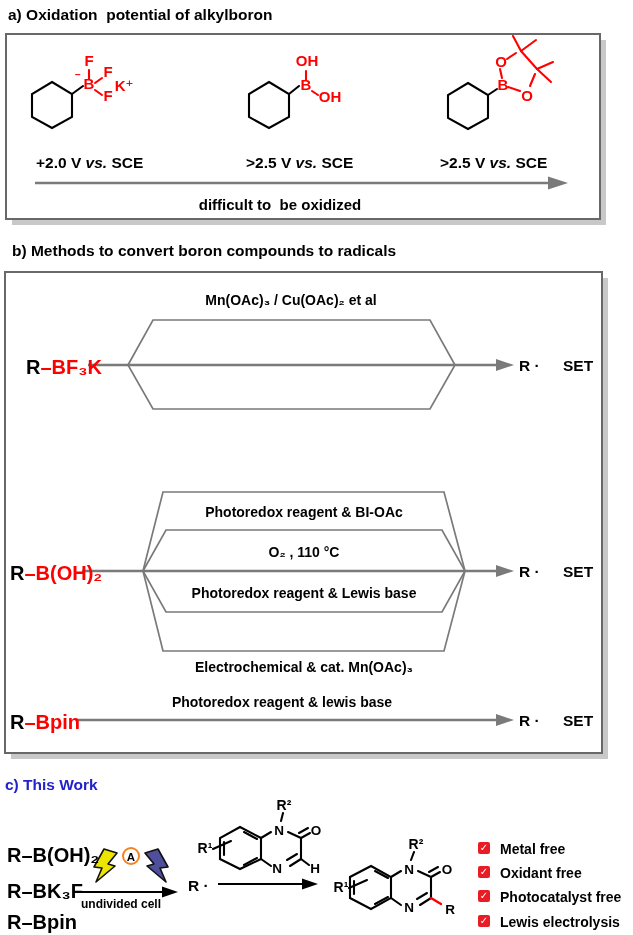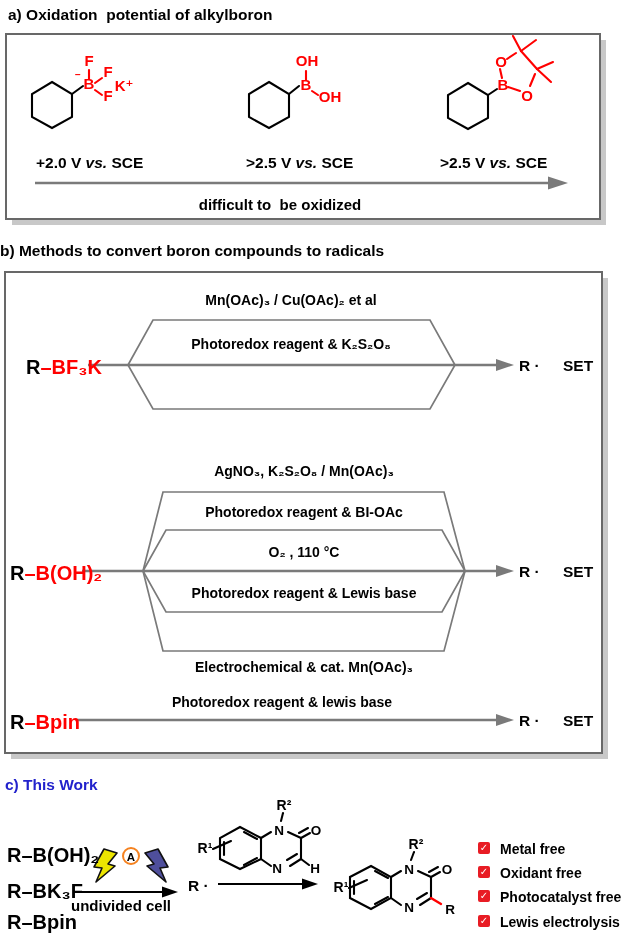--- a/index.html
+++ b/index.html
@@ -33,21 +33,21 @@
   .sm-r{font-size:10px;text-anchor:middle;fill:#ff0000;}
   .at13{font-size:13.5px;text-anchor:middle;}
   .rg{font-size:14px;text-anchor:middle;}
 </style>
 </head>
 <body>
 
 <div class="page">
 
   <div class="abs sec-title pre" style="left:8px;top:6px;">a) Oxidation  potential of alkylboron</div>
-  <div class="abs sec-title pre" style="left:0;top:242px;">b) Methods to convert boron compounds to radicals</div>
+  <div class="abs sec-title pre" style="left:12px;top:242px;">b) Methods to convert boron compounds to radicals</div>
   <div class="abs sec-title blue pre" style="left:5px;top:776px;">c) This Work</div>
 
   <div class="panel" style="left:5px;top:33px;width:592px;height:183px;"></div>
   <div class="panel" style="left:4px;top:271px;width:595px;height:479px;"></div>
 
   <svg width="633" height="935" viewBox="0 0 633 935">
 
     <g>
       <polygon class="bk" points="52,82 72,94 72,117 52,128 32,117 32,94"></polygon>
       <line class="bk" x1="72" y1="94" x2="83" y2="86"></line>
@@ -178,42 +178,40 @@
     </g>
   </svg>
 
   <div class="abs pot" style="left:36px;top:154px;"><span>+2.0 V</span> <i>vs.</i> <span>SCE</span></div>
   <div class="abs pot" style="left:246px;top:154px;"><span>&gt;2.5 V</span> <i>vs.</i> <span>SCE</span></div>
   <div class="abs pot" style="left:440px;top:154px;"><span>&gt;2.5 V</span> <i>vs.</i> <span>SCE</span></div>
   <div class="abs band pre" style="left:280px;top:196px;font-size:15px;"><span class="ctr abs" style="left:0;top:0;">difficult to  be oxidized</span></div>
 
   <div class="abs formula" style="left:26px;top:356px;"><span>R</span><span class="red">–BF₃K</span></div>
   <div class="abs band ctr" style="left:291px;top:292px;">Mn(OAc)₃ / Cu(OAc)₂ et al</div>
-  <div class="abs band ctr" style="left:291px;top:336px;">Photoredox reagent &amp; K₂S₂O₈</div>
   <div class="abs prod" style="left:519px;top:357px;">R ·</div>
   <div class="abs prod" style="left:563px;top:357px;">SET</div>
 
   <div class="abs formula" style="left:10px;top:562px;"><span>R</span><span class="red">–B(OH)₂</span></div>
-  <div class="abs band ctr" style="left:304px;top:463px;">AgNO₃, K₂S₂O₈ / Mn(OAc)₃</div>
   <div class="abs band ctr" style="left:304px;top:504px;">Photoredox reagent &amp; BI-OAc</div>
   <div class="abs band ctr" style="left:304px;top:544px;">O₂ , 110 °C</div>
   <div class="abs band ctr" style="left:304px;top:585px;">Photoredox reagent &amp; Lewis base</div>
   <div class="abs band ctr" style="left:304px;top:625px;margin-top:34px;">Electrochemical &amp; cat. Mn(OAc)₃</div>
   <div class="abs prod" style="left:519px;top:563px;">R ·</div>
   <div class="abs prod" style="left:563px;top:563px;">SET</div>
 
   <div class="abs formula" style="left:10px;top:711px;"><span>R</span><span class="red">–Bpin</span></div>
   <div class="abs band ctr" style="left:282px;top:694px;">Photoredox reagent &amp; lewis base</div>
   <div class="abs prod" style="left:519px;top:712px;">R ·</div>
   <div class="abs prod" style="left:563px;top:712px;">SET</div>
 
   <div class="abs formula" style="left:7px;top:844px;">R–B(OH)₂</div>
   <div class="abs formula" style="left:7px;top:880px;">R–BK₃F</div>
   <div class="abs formula" style="left:7px;top:911px;">R–Bpin</div>
-  <div class="abs band ctr" style="left:121px;top:897px;font-size:15px;">undivided cell</div>
+  <div class="abs band ctr" style="left:121px;top:897px;font-size:12px;">undivided cell</div>
   <div class="abs prod" style="left:188px;top:877px;">R ·</div>
 
   <div class="abs chk" style="left:478px;top:842px;"><span>✓</span></div>
   <div class="abs chk-label" style="left:500px;top:841px;">Metal free</div>
   <div class="abs chk" style="left:478px;top:866px;"><span>✓</span></div>
   <div class="abs chk-label" style="left:500px;top:865px;">Oxidant free</div>
   <div class="abs chk" style="left:478px;top:890px;"><span>✓</span></div>
   <div class="abs chk-label" style="left:500px;top:889px;">Photocatalyst free</div>
   <div class="abs chk" style="left:478px;top:915px;"><span>✓</span></div>
   <div class="abs chk-label" style="left:500px;top:914px;">Lewis electrolysis</div>

